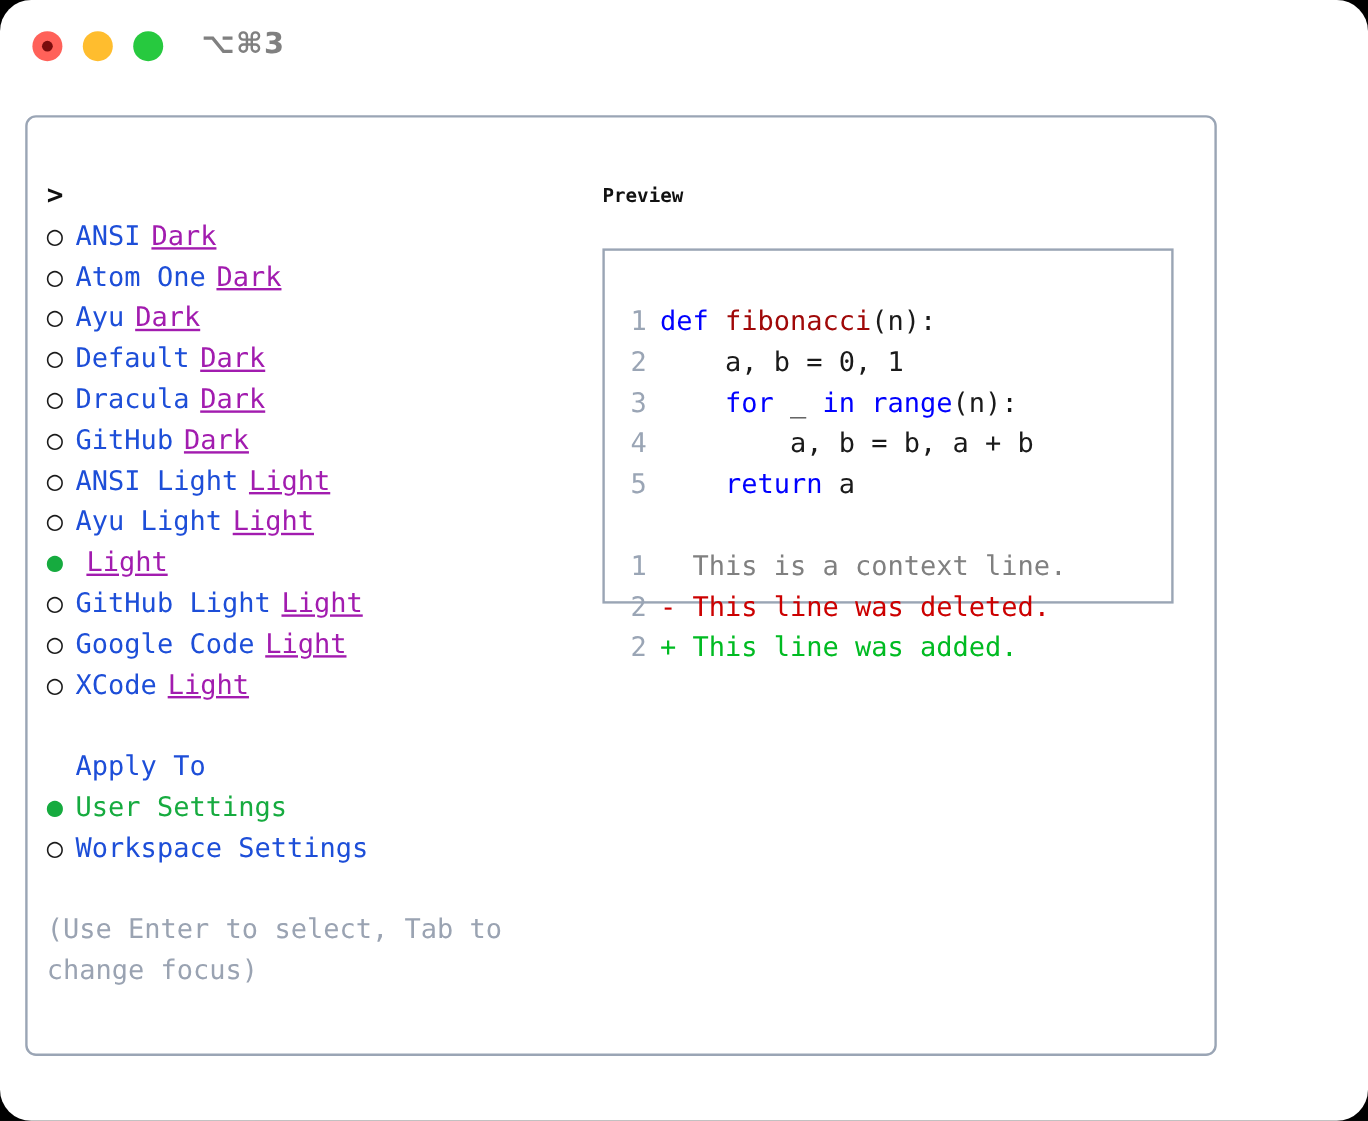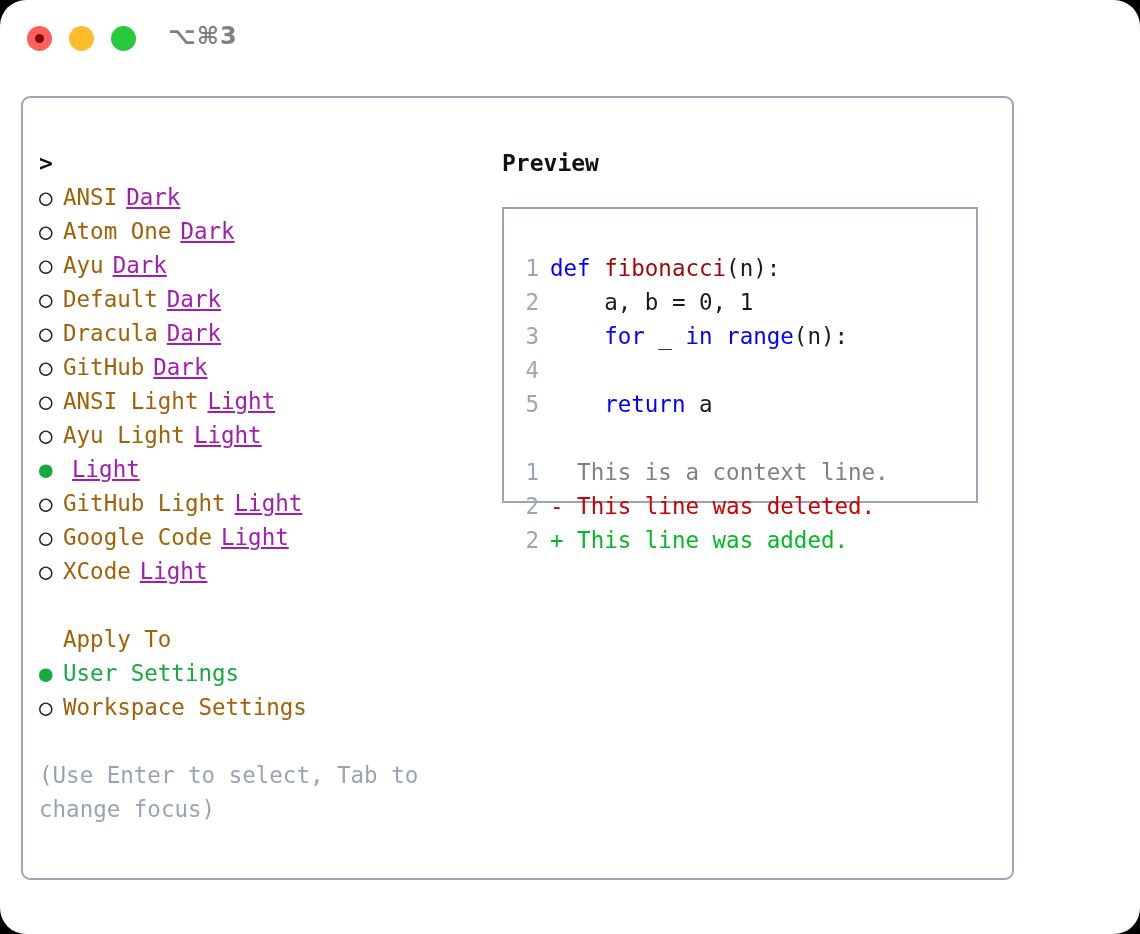--- a/index.html
+++ b/index.html
@@ -112,21 +112,21 @@
   }
   .marker.blank { color: transparent; }
 
   .header-row {
     font-weight: bold;
     color: #111111;
     font-size: 23px;
   }
   .header-row .marker { color: #111111; font-weight: bold; }
 
-  .label { color: #a16207; }
+  .label { color: #1d4ed8; }
   .label.selected { color: #16ab3f; }
   .mode { color: #a21caf; margin-left: 9px; text-decoration: underline; }
 
   .section-gap { height: 34px; }
 
   .hint {
     margin-top: 34px;
     font-size: 22.5px;
     line-height: 34px;
     color: #9aa3b2;
@@ -135,21 +135,21 @@
   }
 
   
   .right-col {
     position: absolute;
     left: 479px;
     top: 48px;
     width: 500px;
   }
   .preview-title {
-    font-size: 23px;
+    font-size: 16px;
     font-weight: bold;
     color: #111111;
     line-height: 34px;
   }
   .preview-box {
     margin-top: 27px;
     width: 476px;
     height: 296px;
     border: 2px solid #9aa5b5;
     box-sizing: border-box;
@@ -283,21 +283,21 @@
       <div class="hint">(Use Enter to select, Tab to change focus)</div>
     </div>
 
     <div class="right-col">
       <div class="preview-title">Preview</div>
       <div class="preview-box">
         <div id="code-block">
             <div class="code-line"><span class="lineno">1</span><span class="code-text"><span class="kw">def</span><span class="pln"> </span><span class="fn">fibonacci</span><span class="pln">(n):</span></span></div>
             <div class="code-line"><span class="lineno">2</span><span class="code-text"><span class="pln">    a, b = 0, 1</span></span></div>
             <div class="code-line"><span class="lineno">3</span><span class="code-text"><span class="pln">    </span><span class="kw">for</span><span class="pln"> _ </span><span class="kw">in</span><span class="pln"> </span><span class="kw">range</span><span class="pln">(n):</span></span></div>
-            <div class="code-line"><span class="lineno">4</span></div>
+            <div class="code-line"><span class="lineno">4</span><span class="code-text"><span class="pln">        a, b = b, a + b</span></span></div>
             <div class="code-line"><span class="lineno">5</span><span class="code-text"><span class="pln">    </span><span class="kw">return</span><span class="pln"> a</span></span></div>
           </div>
         <div class="diff-gap"></div>
         <div id="diff-block">
             <div class="code-line"><span class="lineno">1</span><span class="ctx"> </span><span class="ctx"> This is a context line.</span></div>
             <div class="code-line"><span class="lineno">2</span><span class="del">-</span><span class="del"> This line was deleted.</span></div>
             <div class="code-line"><span class="lineno">2</span><span class="add">+</span><span class="add"> This line was added.</span></div>
           </div>
       </div>
     </div>

